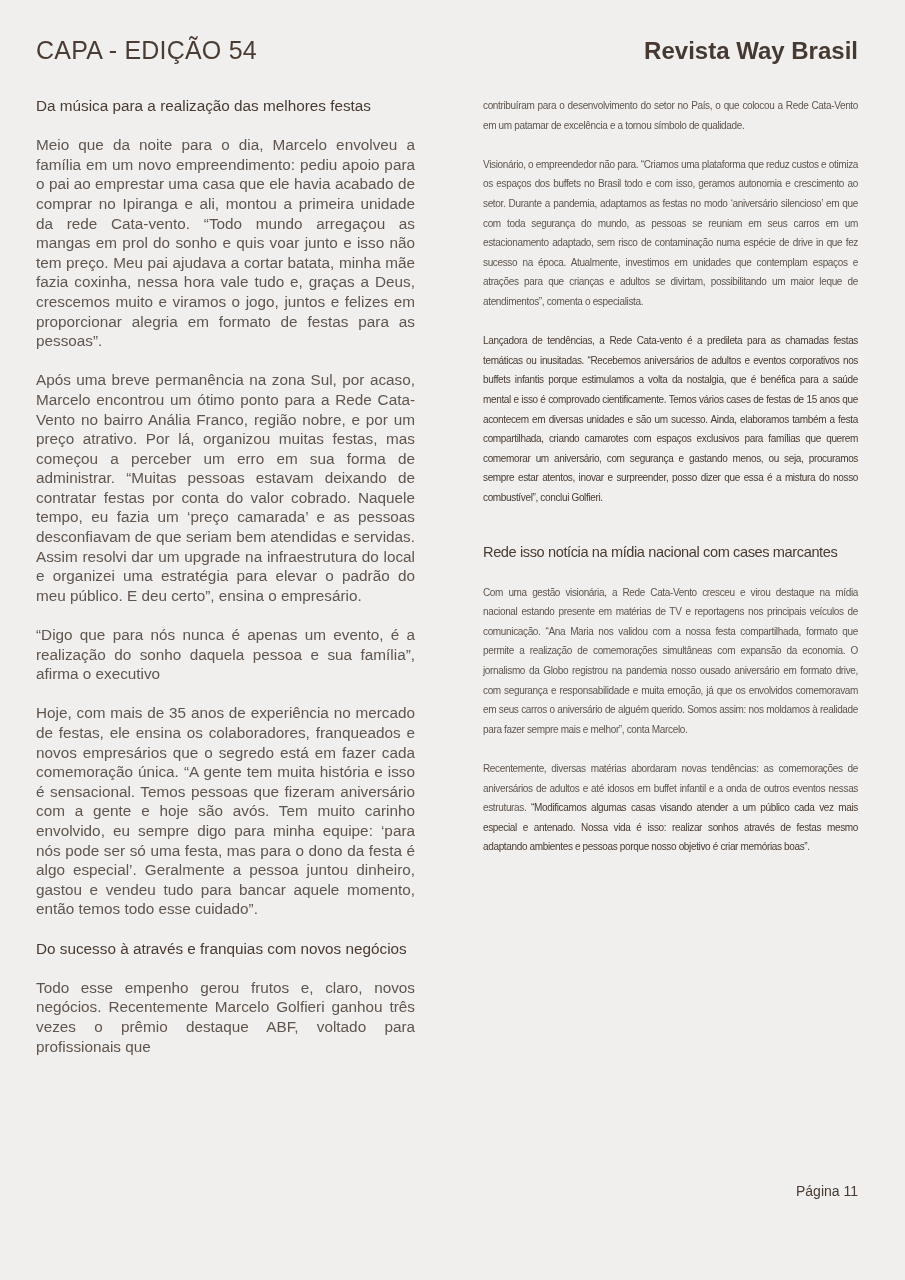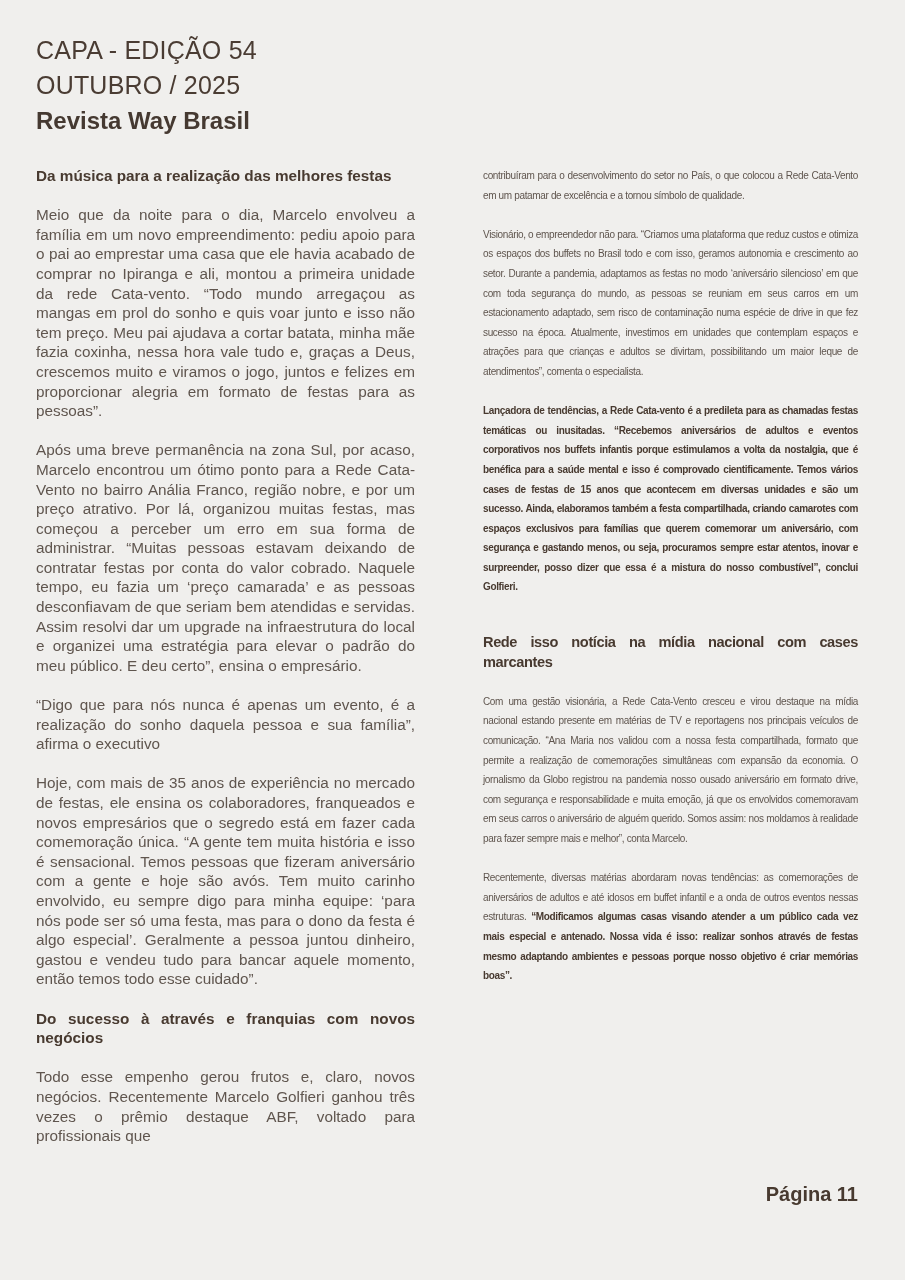--- a/index.html
+++ b/index.html
@@ -12,63 +12,61 @@
     background: #f0efed;
     font-family: "Liberation Sans", sans-serif;
     color: #5f554e;
     overflow: hidden;
     box-sizing: border-box;
   }
   .page-header {
     display: flex;
     justify-content: space-between;
     align-items: flex-start;
-    padding: 33px 27px 0 36px;
-    flex-direction: column;
+    padding: 33px 47px 0 36px;
   }
   .edition-block { font-size: 25px; line-height: 35px; color: #4a3c33; letter-spacing: 0.2px; }
   .magazine-title { font-size: 24px; line-height: 35px; font-weight: 700; color: #453931; }
   .columns {
     display: flex;
     gap: 68px;
     padding: 0 47px 0 36px;
     margin-top: 28px;
   }
   .col { box-sizing: border-box; }
   .col.left  { width: 379px; flex: 0 0 379px; }
   .col.right { width: 375px; flex: 0 0 375px; }
   .col p {
     margin: 0 0 19.6px 0;
     text-align: justify;
     text-justify: inter-word;
   }
   .col.left p  { font-size: 15.3px; line-height: 19.6px; }
   .col.right p { font-size: 10px; line-height: 19.6px; letter-spacing: -0.35px; }
   .heading, .bold-par, .mixed strong, .page-number {
-    font-weight: 700;
+    font-weight: 400;
     color: #483a30;
   }
   .col.right .heading { font-size: 14.6px; letter-spacing: -0.4px; }
   .gap-top { margin-top: 36px !important; }
   .page-number {
     position: absolute;
     right: 47px;
     top: 1183px;
-    font-size: 20px;
+    font-size: 14px;
   }
 </style>
 </head>
 <body>
 
 <div class="page">
 
   <div class="page-header">
     <div class="edition-block">
       <div>CAPA - EDIÇÃO 54</div>
-      <div>OUTUBRO / 2025</div>
     </div>
     <div class="magazine-title">Revista Way Brasil</div>
   </div>
 
   <div class="columns">
 
     <div class="col left">
       <p class="heading">Da música para a realização das melhores festas</p>
       <p>Meio que da noite para o dia, Marcelo envolveu a família em um novo empreendimento: pediu apoio para o pai ao emprestar uma casa que ele havia acabado de comprar no Ipiranga e ali, montou a primeira unidade da rede Cata-vento. “Todo mundo arregaçou as mangas em prol do sonho e quis voar junto e isso não tem preço. Meu pai ajudava a cortar batata, minha mãe fazia coxinha, nessa hora vale tudo e, graças a Deus, crescemos muito e viramos o jogo, juntos e felizes em proporcionar alegria em formato de festas para as pessoas”.</p>
       <p>Após uma breve permanência na zona Sul, por acaso, Marcelo encontrou um ótimo ponto para a Rede Cata-Vento no bairro Anália Franco, região nobre, e por um preço atrativo. Por lá, organizou muitas festas, mas começou a perceber um erro em sua forma de administrar. “Muitas pessoas estavam deixando de contratar festas por conta do valor cobrado. Naquele tempo, eu fazia um ‘preço camarada’ e as pessoas desconfiavam de que seriam bem atendidas e servidas. Assim resolvi dar um upgrade na infraestrutura do local e organizei uma estratégia para elevar o padrão do meu público. E deu certo”, ensina o empresário.</p>

